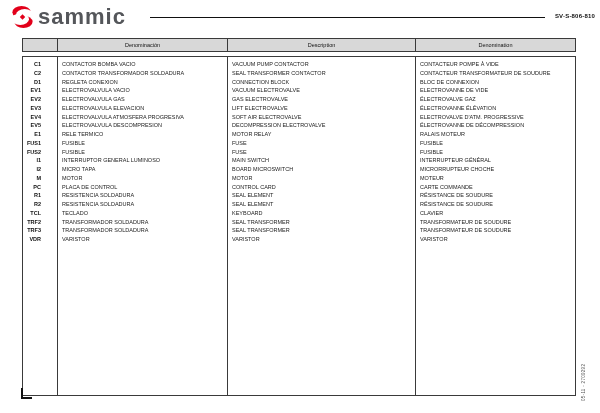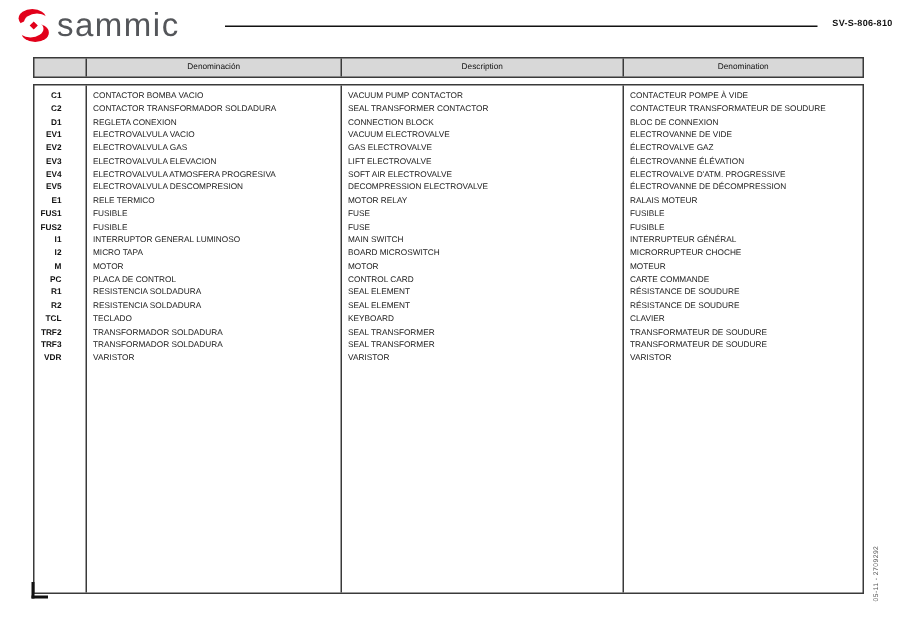--- a/index.html
+++ b/index.html
@@ -3,21 +3,21 @@
 <meta charset="utf-8">
 <style>
   html,body{margin:0;padding:0;}
   body{
     width:600px;height:413px;position:relative;background:#ffffff;
     font-family:"Liberation Sans", sans-serif;color:#1f1f1f;overflow:hidden;
   }
   
   .logo{position:absolute;left:10px;top:5px;display:flex;align-items:center;gap:3px;}
   .logo-icon{width:25px;height:24px;display:block;}
-  .logo-text{font-size:22px;font-weight:normal;color:#54565a;letter-spacing:1px;line-height:24px;}
+  .logo-text{font-size:22px;font-weight:bold;color:#54565a;letter-spacing:1px;line-height:24px;}
   .header-rule{position:absolute;left:150px;right:55px;top:17px;border-top:1.5px solid #111;}
   .doc-number{position:absolute;right:5px;top:13px;font-size:6px;font-weight:bold;color:#111;letter-spacing:0.2px;}
   
   .thead{
     position:absolute;left:22px;top:38px;width:554px;height:14px;box-sizing:border-box;
     display:grid;grid-template-columns:35px 170px 188px 1fr;
     background:#d8d8d8;border:1px solid #3a3a3a;
   }
   .thead .hcell{border-right:1px solid #3a3a3a;display:flex;align-items:center;justify-content:center;
     font-size:5.5px;color:#111;}

